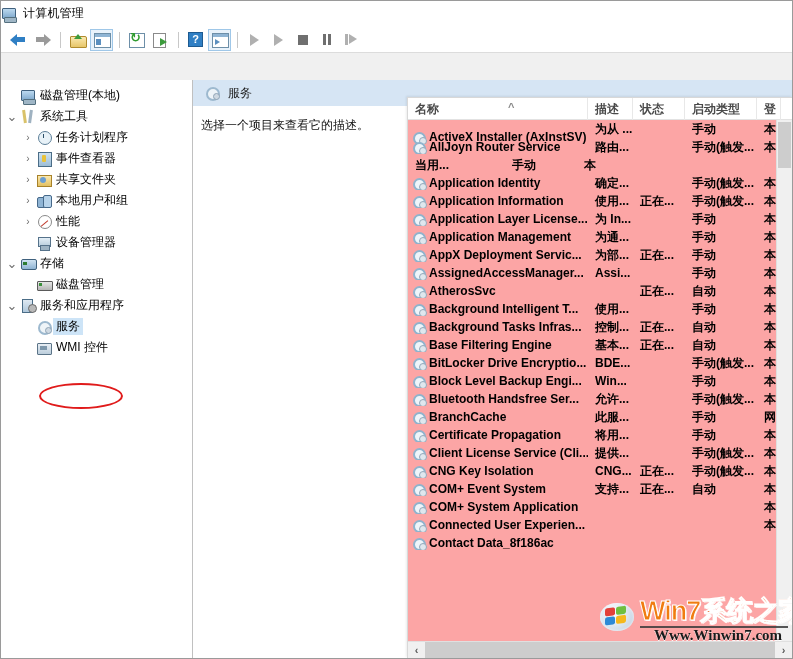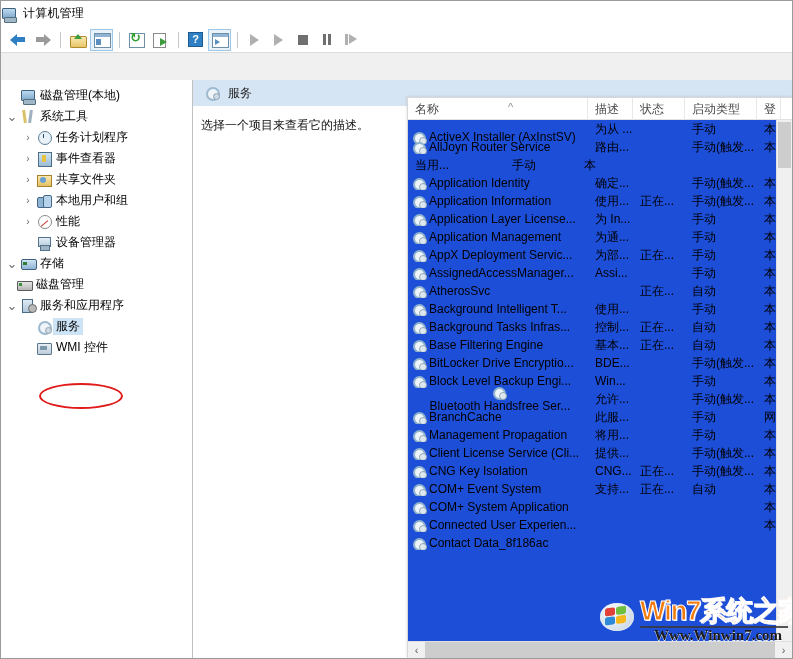--- a/index.html
+++ b/index.html
@@ -224,25 +224,26 @@
     background: #ffffff;
     padding: 10px 8px 0 8px;
     font-size: 12px;
     color:#111;
   }
 
   
   .list-area {
     position: absolute;
     left: 214px; top: 17px; right: 0; bottom: 0;
-    background: #1d4ed8;
+    background: #fca5a5;
     border-left: 1px solid #d8d8d8;
     border-top: 1px solid #d8d8d8;
     box-shadow: -1px -1px 2px rgba(0,0,0,.08);
     overflow: hidden;
+    font-weight: bold;
   }
   .list-head {
     height: 22px;
     display: flex;
     align-items: center;
     background: #ffffff;
     border-bottom: 1px solid #e2e2e2;
     position: relative;
     font-size: 12px;
     color: #4a4a4a;
@@ -468,21 +469,21 @@
             </span>
             <span class="tlabel">设备管理器</span>
           </div>
           <div class="tnode" style="padding-left: 4px;">
             <span class="twist" style="font-size: 13px; line-height: 8px;">⌄</span>
             <span class="tico">
               <span class="gi gi-storage"></span>
             </span>
             <span class="tlabel">存储</span>
           </div>
-          <div class="tnode" style="">
+          <div class="tnode" style="padding-left: 20px;">
             <span class="twist"></span>
             <span class="tico">
               <span class="gi gi-disk"></span>
             </span>
             <span class="tlabel">磁盘管理</span>
           </div>
           <div class="tnode" style="padding-left: 4px;">
             <span class="twist" style="font-size: 13px; line-height: 8px;">⌄</span>
             <span class="tico">
               <span class="gi gi-svcapp"></span>
@@ -667,21 +668,21 @@
               <div class="cell name" style="width: 180px;">
                 <span class="svcdot"></span>
                 <span>Block Level Backup Engi...</span>
               </div>
               <div class="cell" style="width: 45px;">Win...</div>
               <div class="cell" style="width: 52px;"></div>
               <div class="cell" style="width: 72px;">手动</div>
               <div class="cell" style="width: 24px;">本</div>
             </div>
             <div class="row">
-              <div class="cell name" style="width: 180px; flex-direction: column;">
+              <div class="cell name" style="width: 180px;">
                 <span class="svcdot"></span>
                 <span>Bluetooth Handsfree Ser...</span>
               </div>
               <div class="cell" style="width: 45px;">允许...</div>
               <div class="cell" style="width: 52px;"></div>
               <div class="cell" style="width: 72px;">手动(触发...</div>
               <div class="cell" style="width: 24px;">本</div>
             </div>
             <div class="row">
               <div class="cell name" style="width: 180px;">
@@ -689,21 +690,21 @@
                 <span>BranchCache</span>
               </div>
               <div class="cell" style="width: 45px;">此服...</div>
               <div class="cell" style="width: 52px;"></div>
               <div class="cell" style="width: 72px;">手动</div>
               <div class="cell" style="width: 24px;">网</div>
             </div>
             <div class="row">
               <div class="cell name" style="width: 180px;">
                 <span class="svcdot"></span>
-                <span>Management Propagation</span>
+                <span>Certificate Propagation</span>
               </div>
               <div class="cell" style="width: 45px;">将用...</div>
               <div class="cell" style="width: 52px;"></div>
               <div class="cell" style="width: 72px;">手动</div>
               <div class="cell" style="width: 24px;">本</div>
             </div>
             <div class="row">
               <div class="cell name" style="width: 180px;">
                 <span class="svcdot"></span>
                 <span>Client License Service (Cli...</span>

